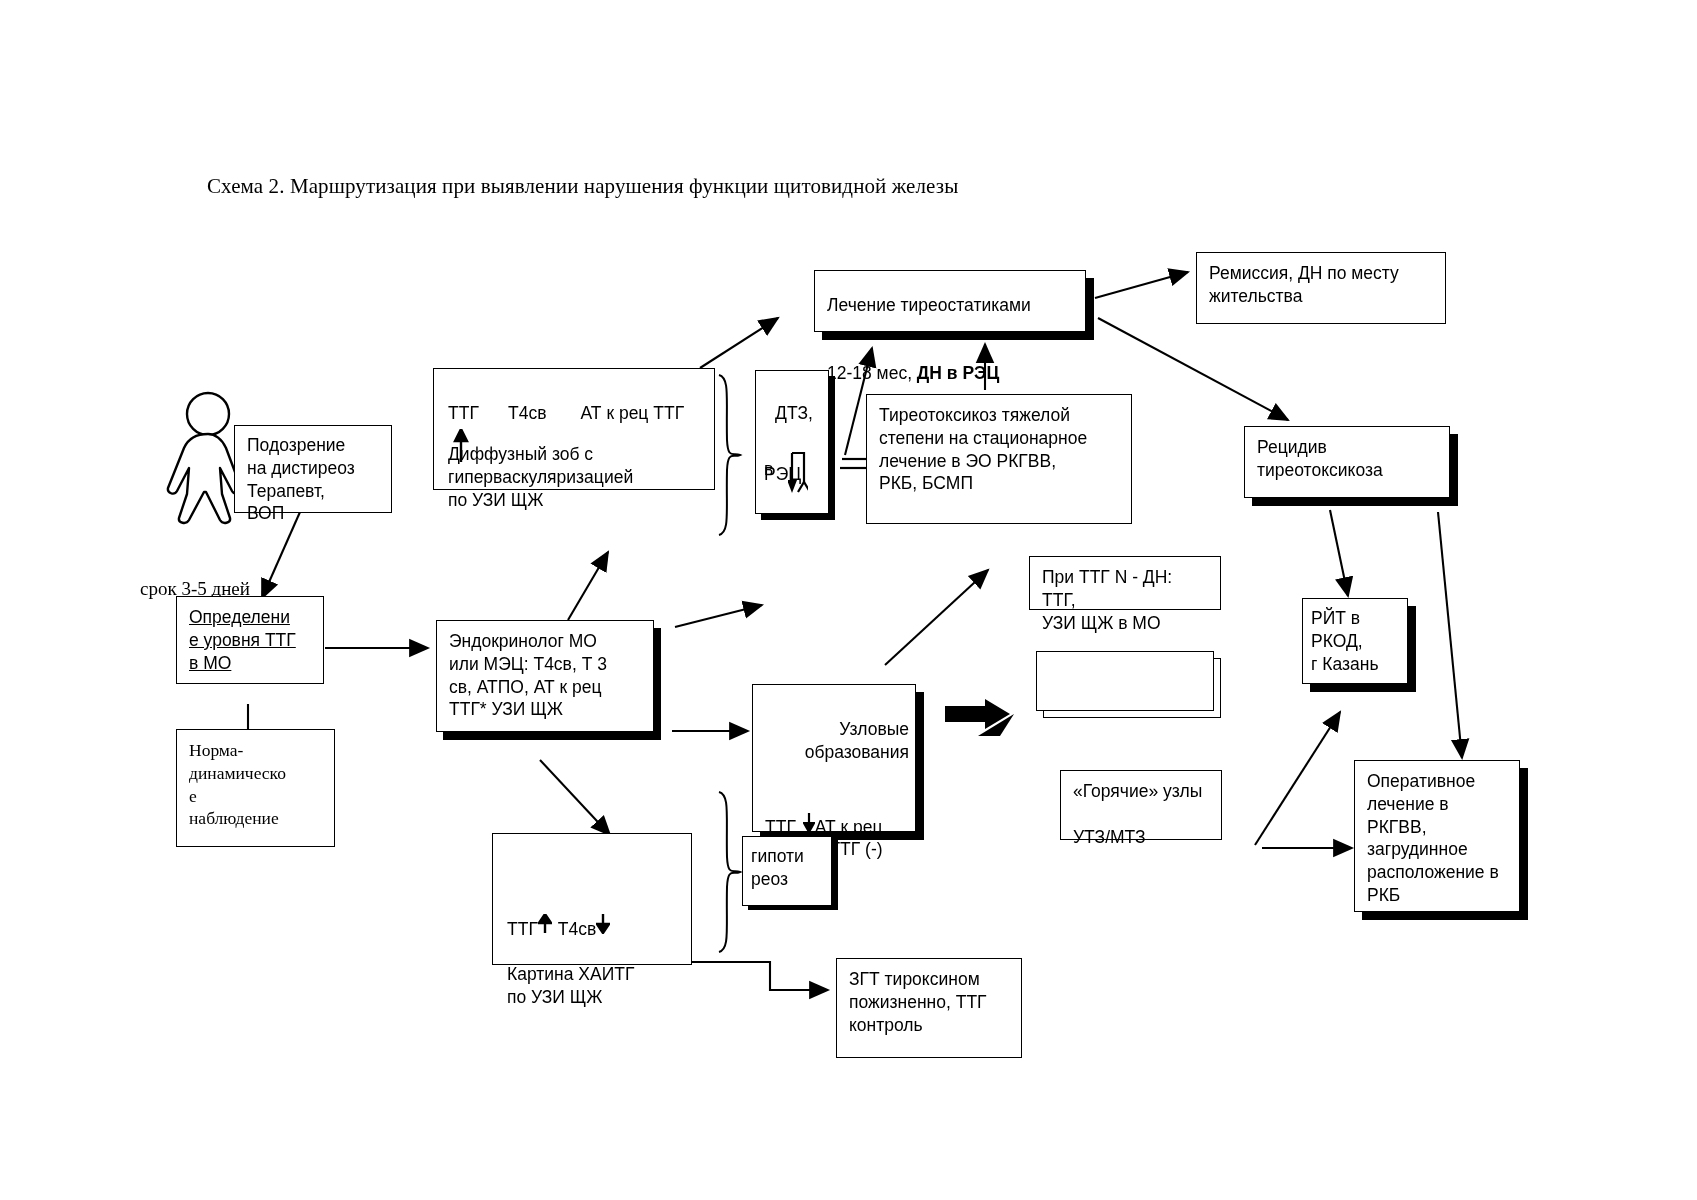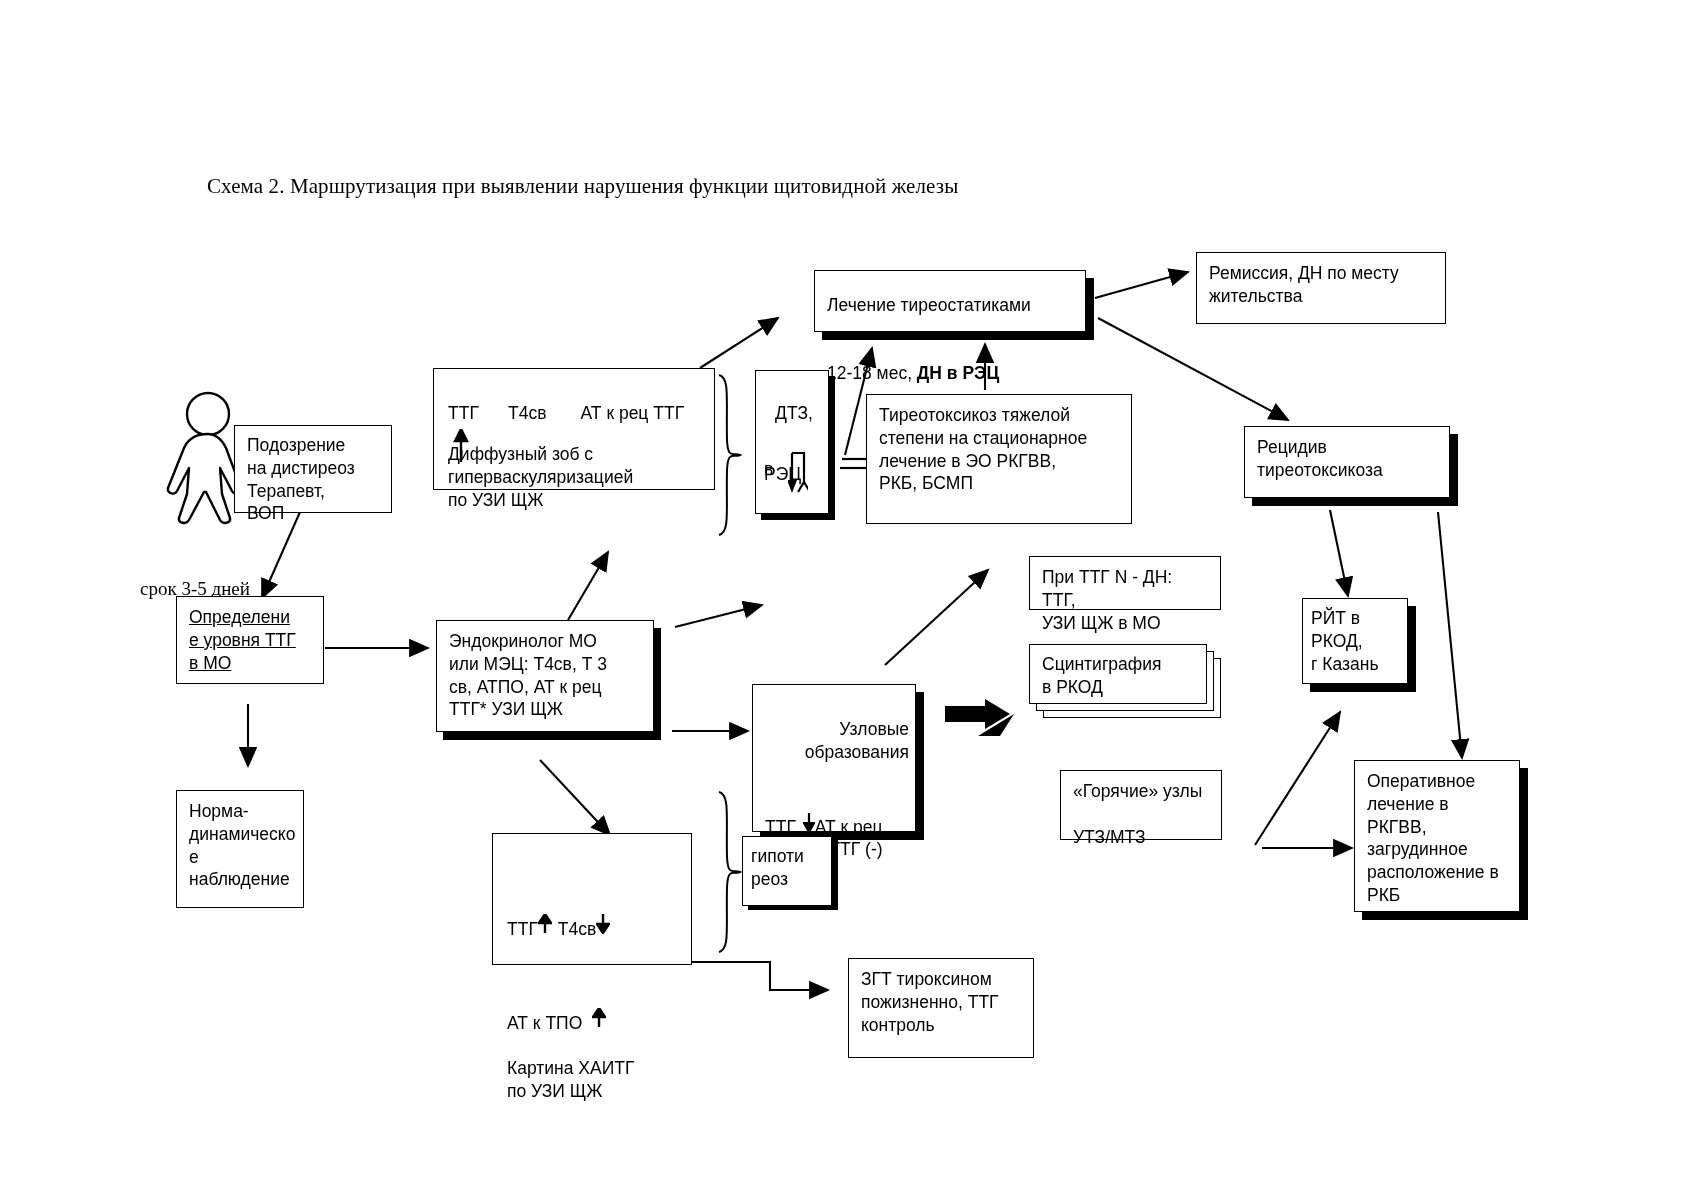--- a/index.html
+++ b/index.html
@@ -128,21 +128,21 @@
 на дистиреоз
 Терапевт,
 ВОП</div>
 
 <div class="note" style="left:140px;top:578px;">срок 3-5 дней</div>
 
 <div class="box" style="left:176px;top:596px;width:148px;height:88px;text-decoration:underline;">Определени
 е уровня ТТГ
 в МО</div>
 
-<div class="box" style="left:176px;top:790px;width:128px;height:118px;">Норма-
+<div class="box" style="left:176px;top:729px;width:159px;height:118px;font-family:Liberation Serif, serif;">Норма-
 динамическо
 е
 наблюдение</div>
 
 <div style="position:absolute;left:443px;top:628px;width:218px;height:112px;background:#000;z-index:1;"></div>
 <div class="box" style="left:436px;top:620px;width:218px;height:112px;z-index:2;">Эндокринолог МО
 или МЭЦ: Т4св, Т 3
 св, АТПО, АТ к рец
 ТТГ* УЗИ ЩЖ</div>
 
@@ -198,22 +198,20 @@
 <div style="position:absolute;left:1252px;top:434px;width:206px;height:72px;background:#000;z-index:1;"></div>
 <div class="box" style="left:1244px;top:426px;width:206px;height:72px;z-index:2;">Рецидив
 тиреотоксикоза</div>
 
 <div class="box thin" style="left:1029px;top:556px;width:192px;height:54px;">При ТТГ N - ДН: ТТГ,
 УЗИ ЩЖ в МО</div>
 
 <div class="stack" style="left:1029px;top:644px;width:192px;height:80px;">
   <div class="pg" style="left:14px;top:14px;width:178px;height:60px;"></div>
   <div class="pg" style="left:7px;top:7px;width:178px;height:60px;"></div>
-  <div class="pg" style="left:0;top:0;width:178px;height:60px;font-size:17.5px;line-height:1.30;padding:8px 8px 4px 12px;white-space:pre-line;background:#fff;">Сцинтиграфия
-в РКОД</div>
 </div>
 
 <div class="box thin" style="left:1060px;top:770px;width:162px;height:70px;">«Горячие» узлы
 
 УТЗ/МТЗ</div>
 
 <div style="position:absolute;left:760px;top:692px;width:164px;height:148px;background:#000;z-index:1;"></div>
 <div class="box" style="left:752px;top:684px;width:164px;height:148px;z-index:2;padding:10px 6px 4px 12px;text-align:right;">
   <div style="white-space:pre-line;">Узловые
 образования</div>
@@ -245,42 +243,32 @@
         </svg>
     </span><span>Т4св</span><span style="display:inline-block;width:22px;">
       <svg width="14" height="20" viewBox="0 0 14 20">
           <g stroke="#000" stroke-width="2.4" fill="#000">
         <line x1="7" y1="0" x2="7" y2="12"></line>
             <path d="M7,19 L1,10 L13,10 z"></path>
           </g>
         </svg>
     </span>
   </div>
-  <div>
-    <span>АТ к ТПО</span><span style="display:inline-block;width:26px;padding-left:10px;">
-      <svg width="14" height="20" viewBox="0 0 14 20">
-          <g stroke="#000" stroke-width="2.4" fill="#000">
-        <line x1="7" y1="19" x2="7" y2="7"></line>
-            <path d="M7,0 L13,9 L1,9 z"></path>
-          </g>
-        </svg>
-    </span>
-  </div>
   <div style="white-space:pre-line;">Картина ХАИТГ
 по УЗИ ЩЖ</div>
 </div>
 
 <div style="position:absolute;left:1310px;top:606px;width:106px;height:86px;background:#000;z-index:1;"></div>
 <div class="box thin" style="left:1302px;top:598px;width:106px;height:86px;z-index:2;padding:8px 4px 4px 8px;">РЙТ в
 РКОД,
 г Казань</div>
 
 <div style="position:absolute;left:1362px;top:768px;width:166px;height:152px;background:#000;z-index:1;"></div>
 <div class="box thin" style="left:1354px;top:760px;width:166px;height:152px;z-index:2;">Оперативное
 лечение в
 РКГВВ,
 загрудинное
 расположение в
 РКБ</div>
 
-<div class="box thin" style="left:836px;top:958px;width:186px;height:100px;margin-left:12px;">ЗГТ тироксином
+<div class="box thin" style="left:836px;top:958px;width:186px;height:100px;">ЗГТ тироксином
 пожизненно, ТТГ
 контроль</div>
 
 </body></html>

